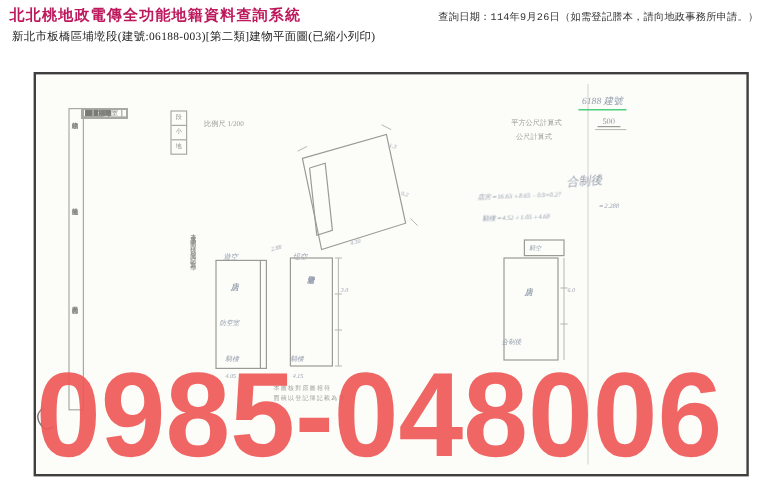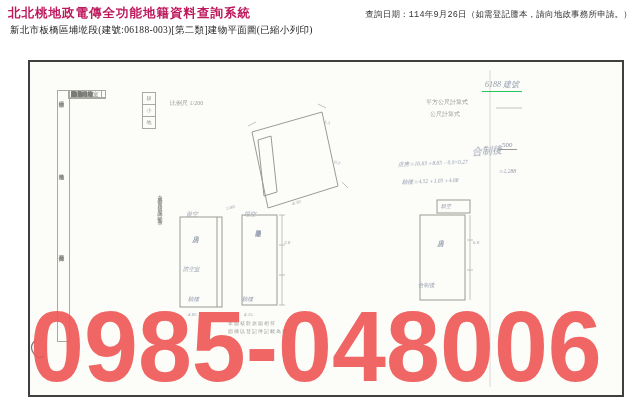--- a/index.html
+++ b/index.html
@@ -14,21 +14,21 @@
   .sheet{left:28px;top:60px;width:592px;height:333px;border:2px solid #3f3f3f;background:#fcfcf9;}
   .sheet *{position:absolute;}
   .doc-title{left:110px;top:14px;width:300px;font-size:10.5px;color:#8b8b88;letter-spacing:3px;
              filter:blur(0.6px);white-space:nowrap;}
   .hw{color:#97a0ae;font-style:italic;filter:blur(0.3px);white-space:nowrap;
       font-family:"Liberation Serif",serif;}
   .building-no{left:428px;top:17px;font-size:8px;border-bottom:1px solid #22c55e;padding:0 3px 1px 3px;margin-left:24px;}
   .scale-label{left:140px;top:37px;font-size:6px;color:#9a9a96;filter:blur(0.3px);}
   .calc-label{left:396px;top:36px;font-size:6px;color:#9a9a96;filter:blur(0.3px);}
   .calc-value{left:468px;top:35px;font-size:7px;color:#8d96a4;border-bottom:1px solid #9a9a96;
-              padding:0 4px;filter:blur(0.2px);margin-top:44px;}
+              padding:0 4px;filter:blur(0.2px);}
   .calc2{left:400px;top:48px;font-size:6px;color:#a2a29e;filter:blur(0.4px);}
   .strip{left:112px;top:30px;width:12px;border:1px solid #a9a9a4;}
   .strip span{position:static;display:block;text-align:center;font-size:5px;color:#8a8a86;
               border-bottom:1px solid #a9a9a4;line-height:11px;filter:blur(0.2px);}
   .strip span:last-child{border-bottom:none;}
   
   .group-strip{left:27px;top:28px;width:11px;height:250px;border:1px solid #a9a9a4;}
   .vtext{writing-mode:vertical-rl;text-orientation:upright;color:#85857f;filter:blur(0.3px);}
   .g0{left:1px;top:6px;font-size:5.5px;}
   .g1{left:1px;top:78px;font-size:5.5px;}

